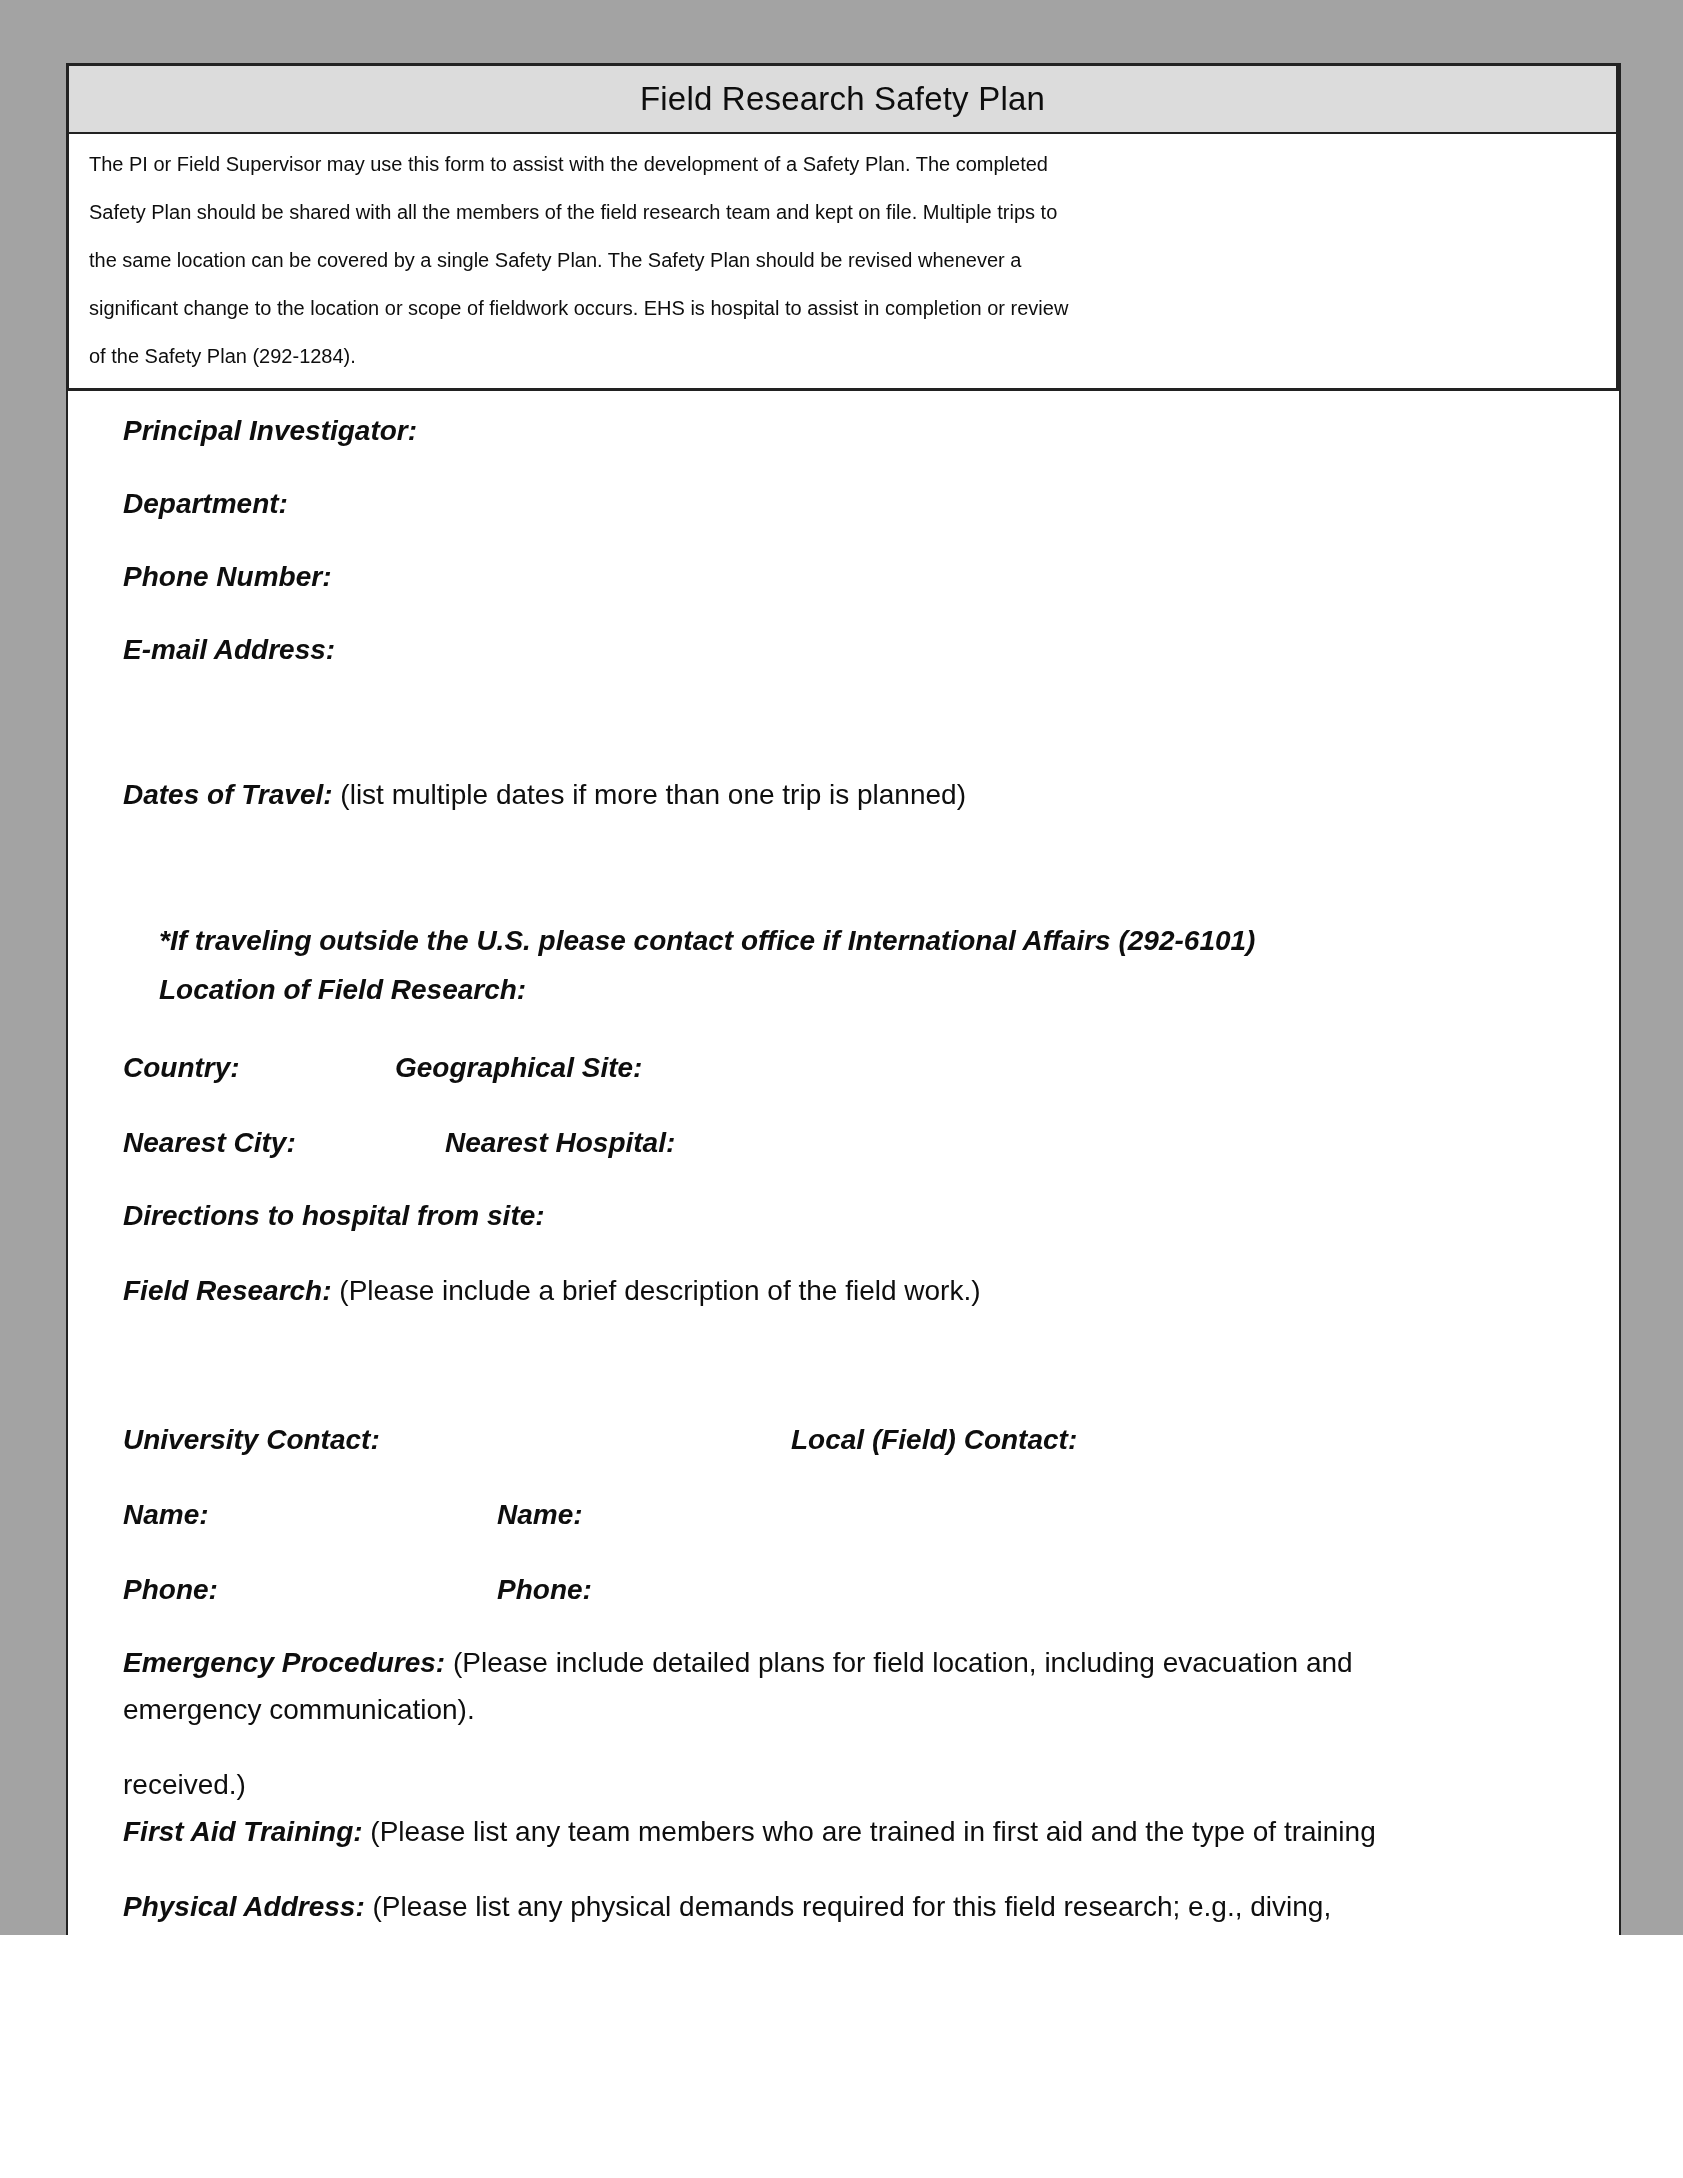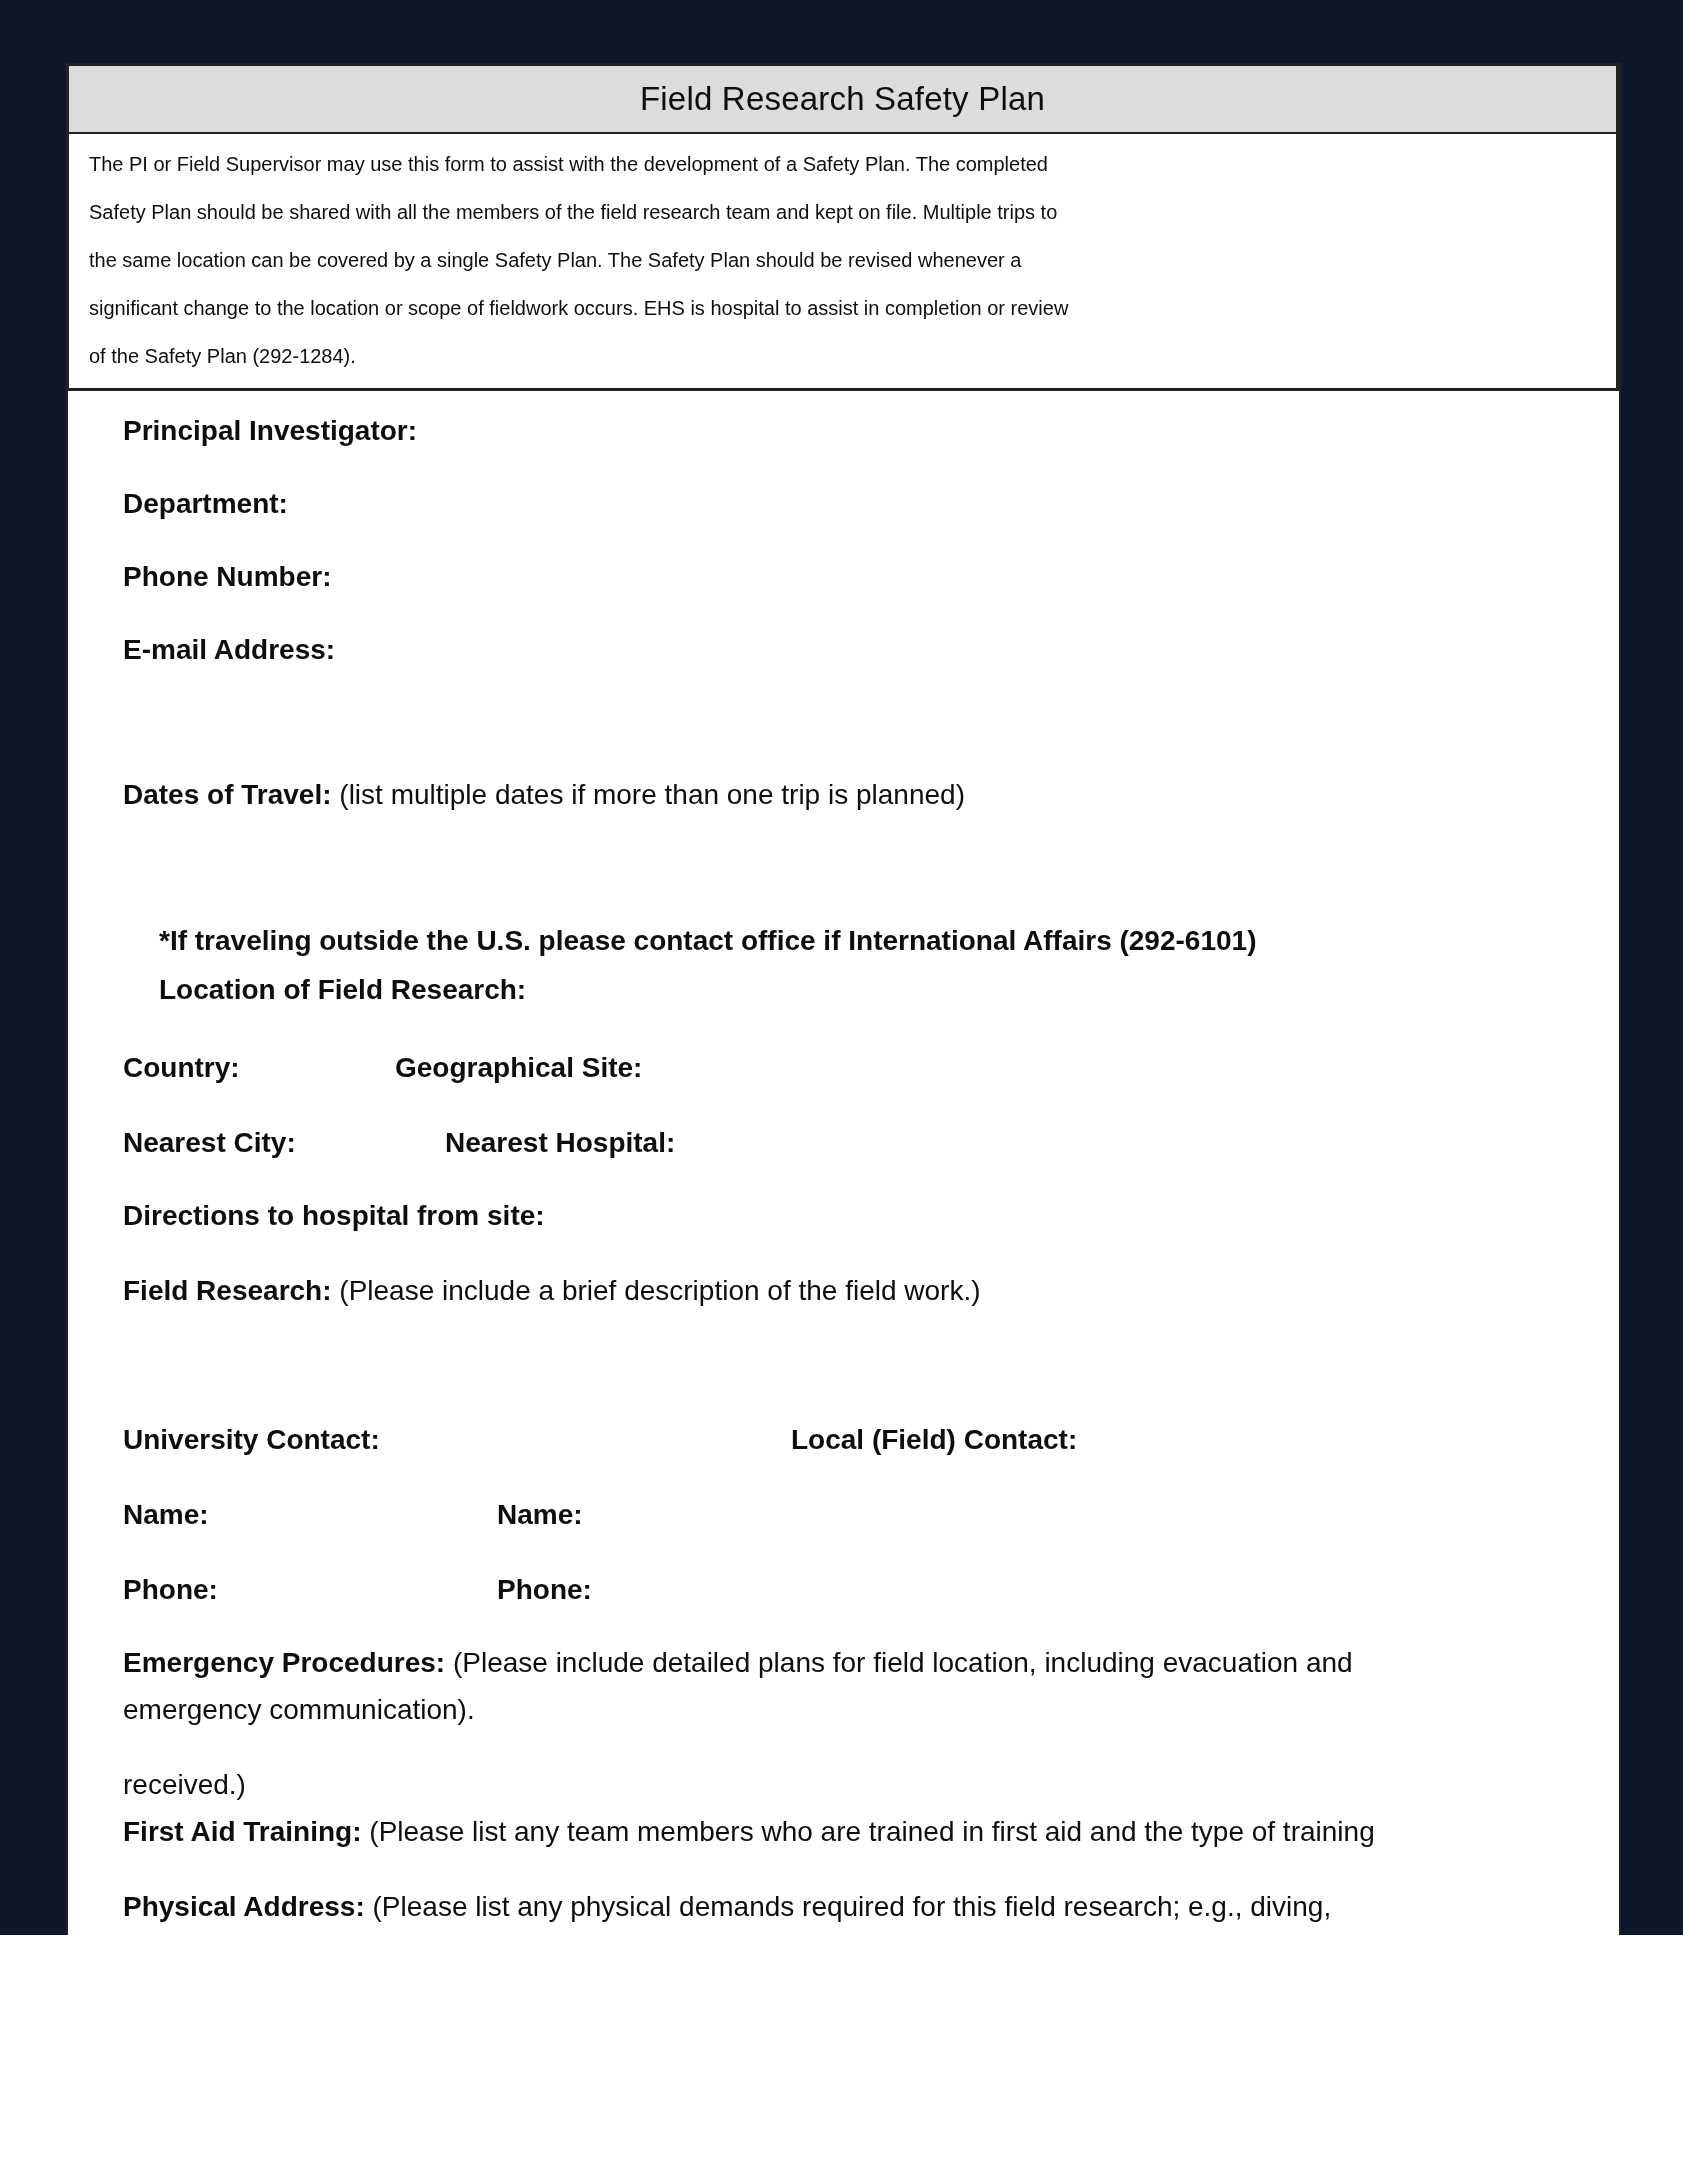--- a/index.html
+++ b/index.html
@@ -6,21 +6,21 @@
     margin: 0;
     padding: 0;
     background: #ffffff;
     font-family: "Liberation Sans", "DejaVu Sans", sans-serif;
     color: #0e0e0e;
   }
   .page {
     position: relative;
     width: 1683px;
     height: 1935px;
-    background: #0f172a;
+    background: #a3a3a3;
     overflow: hidden;
   }
   .doc-box {
     position: absolute;
     left: 66px;
     top: 63px;
     width: 1555px;
     height: 2047px;
     box-sizing: border-box;
     border: 2px solid var(--border, #242424);
@@ -56,21 +56,21 @@
     white-space: nowrap;
   }
   .form-body {
     padding: 14px 55px 0 55px;
     font-size: 28px;
   }
   .row {
     line-height: 47px;
     white-space: nowrap;
   }
-  .lbl { font-weight: bold; }
+  .lbl { font-weight: bold; font-style: italic; }
   .note { font-weight: normal; }
   .mb26 { margin-bottom: 26px; }
   .mb28 { margin-bottom: 28px; }
   .mb30 { margin-bottom: 30px; }
   .sp73 { height: 72px; }
   .sp75 { height: 74px; }
   .group2 .row { line-height: 49px; margin-left: 36px; }
   .row2 { position: relative; }
   .col2 { position: absolute; top: 0; }
   .col2.geo      { left: 272px; }

